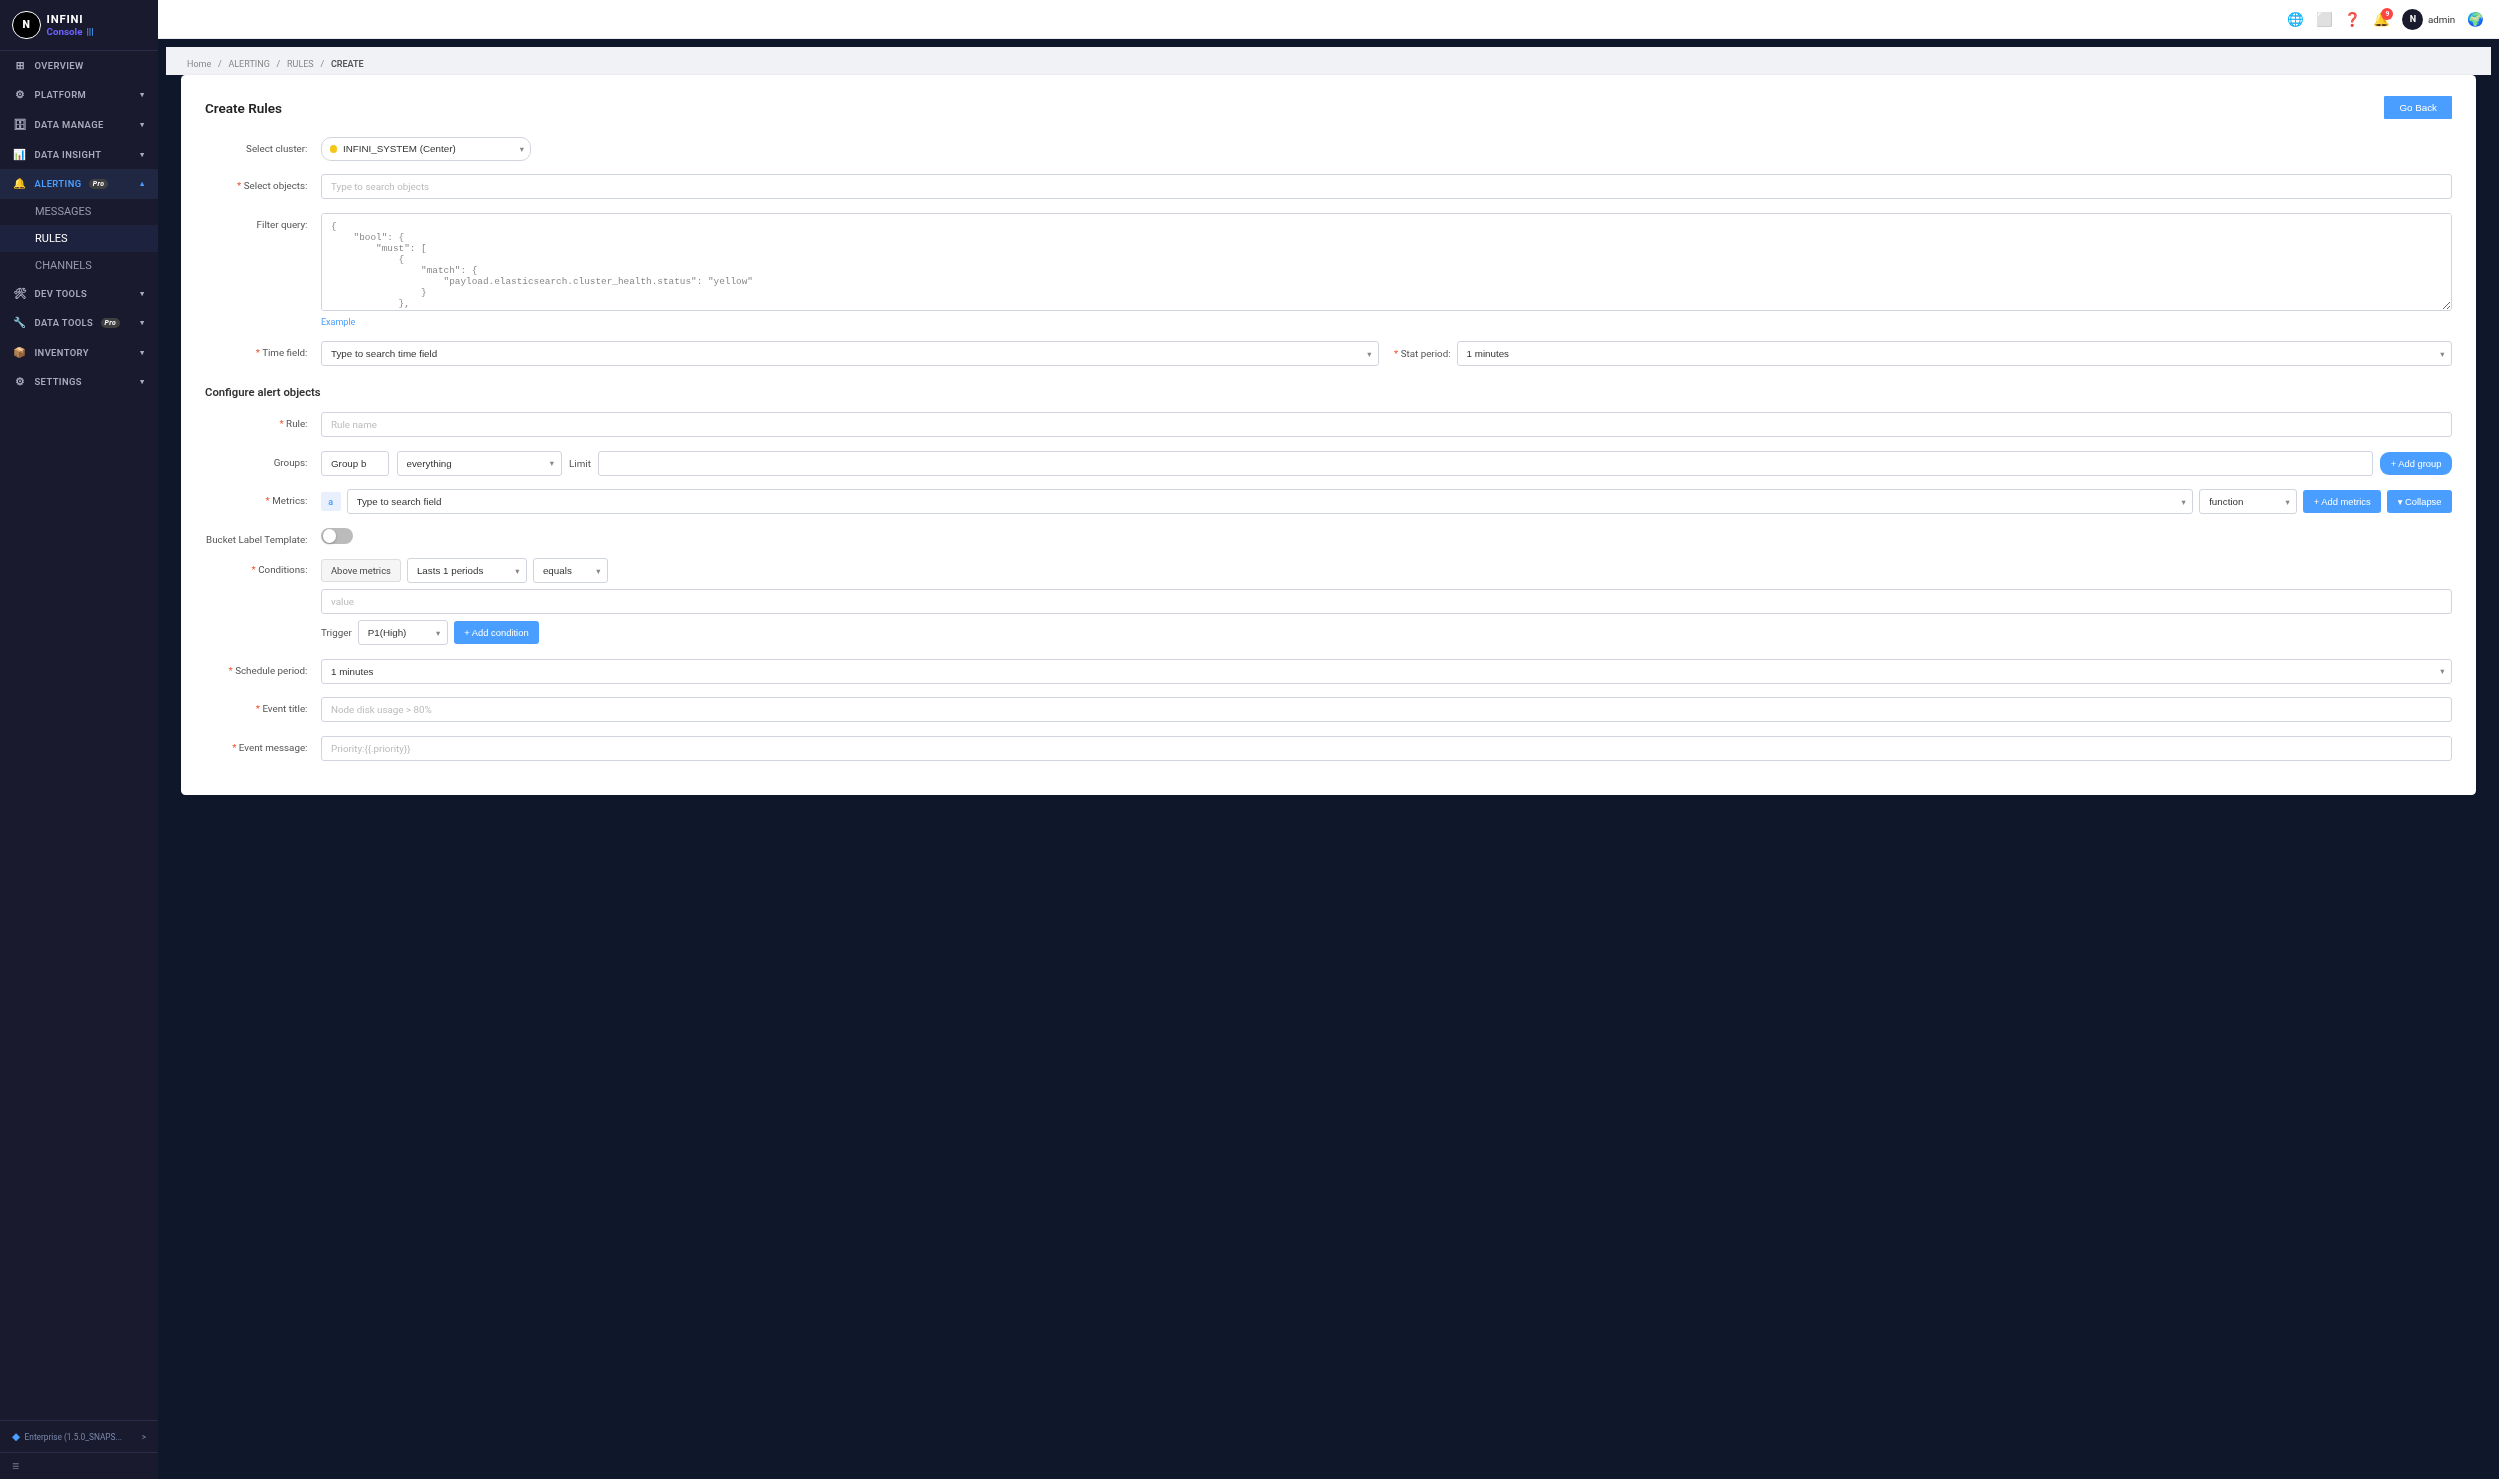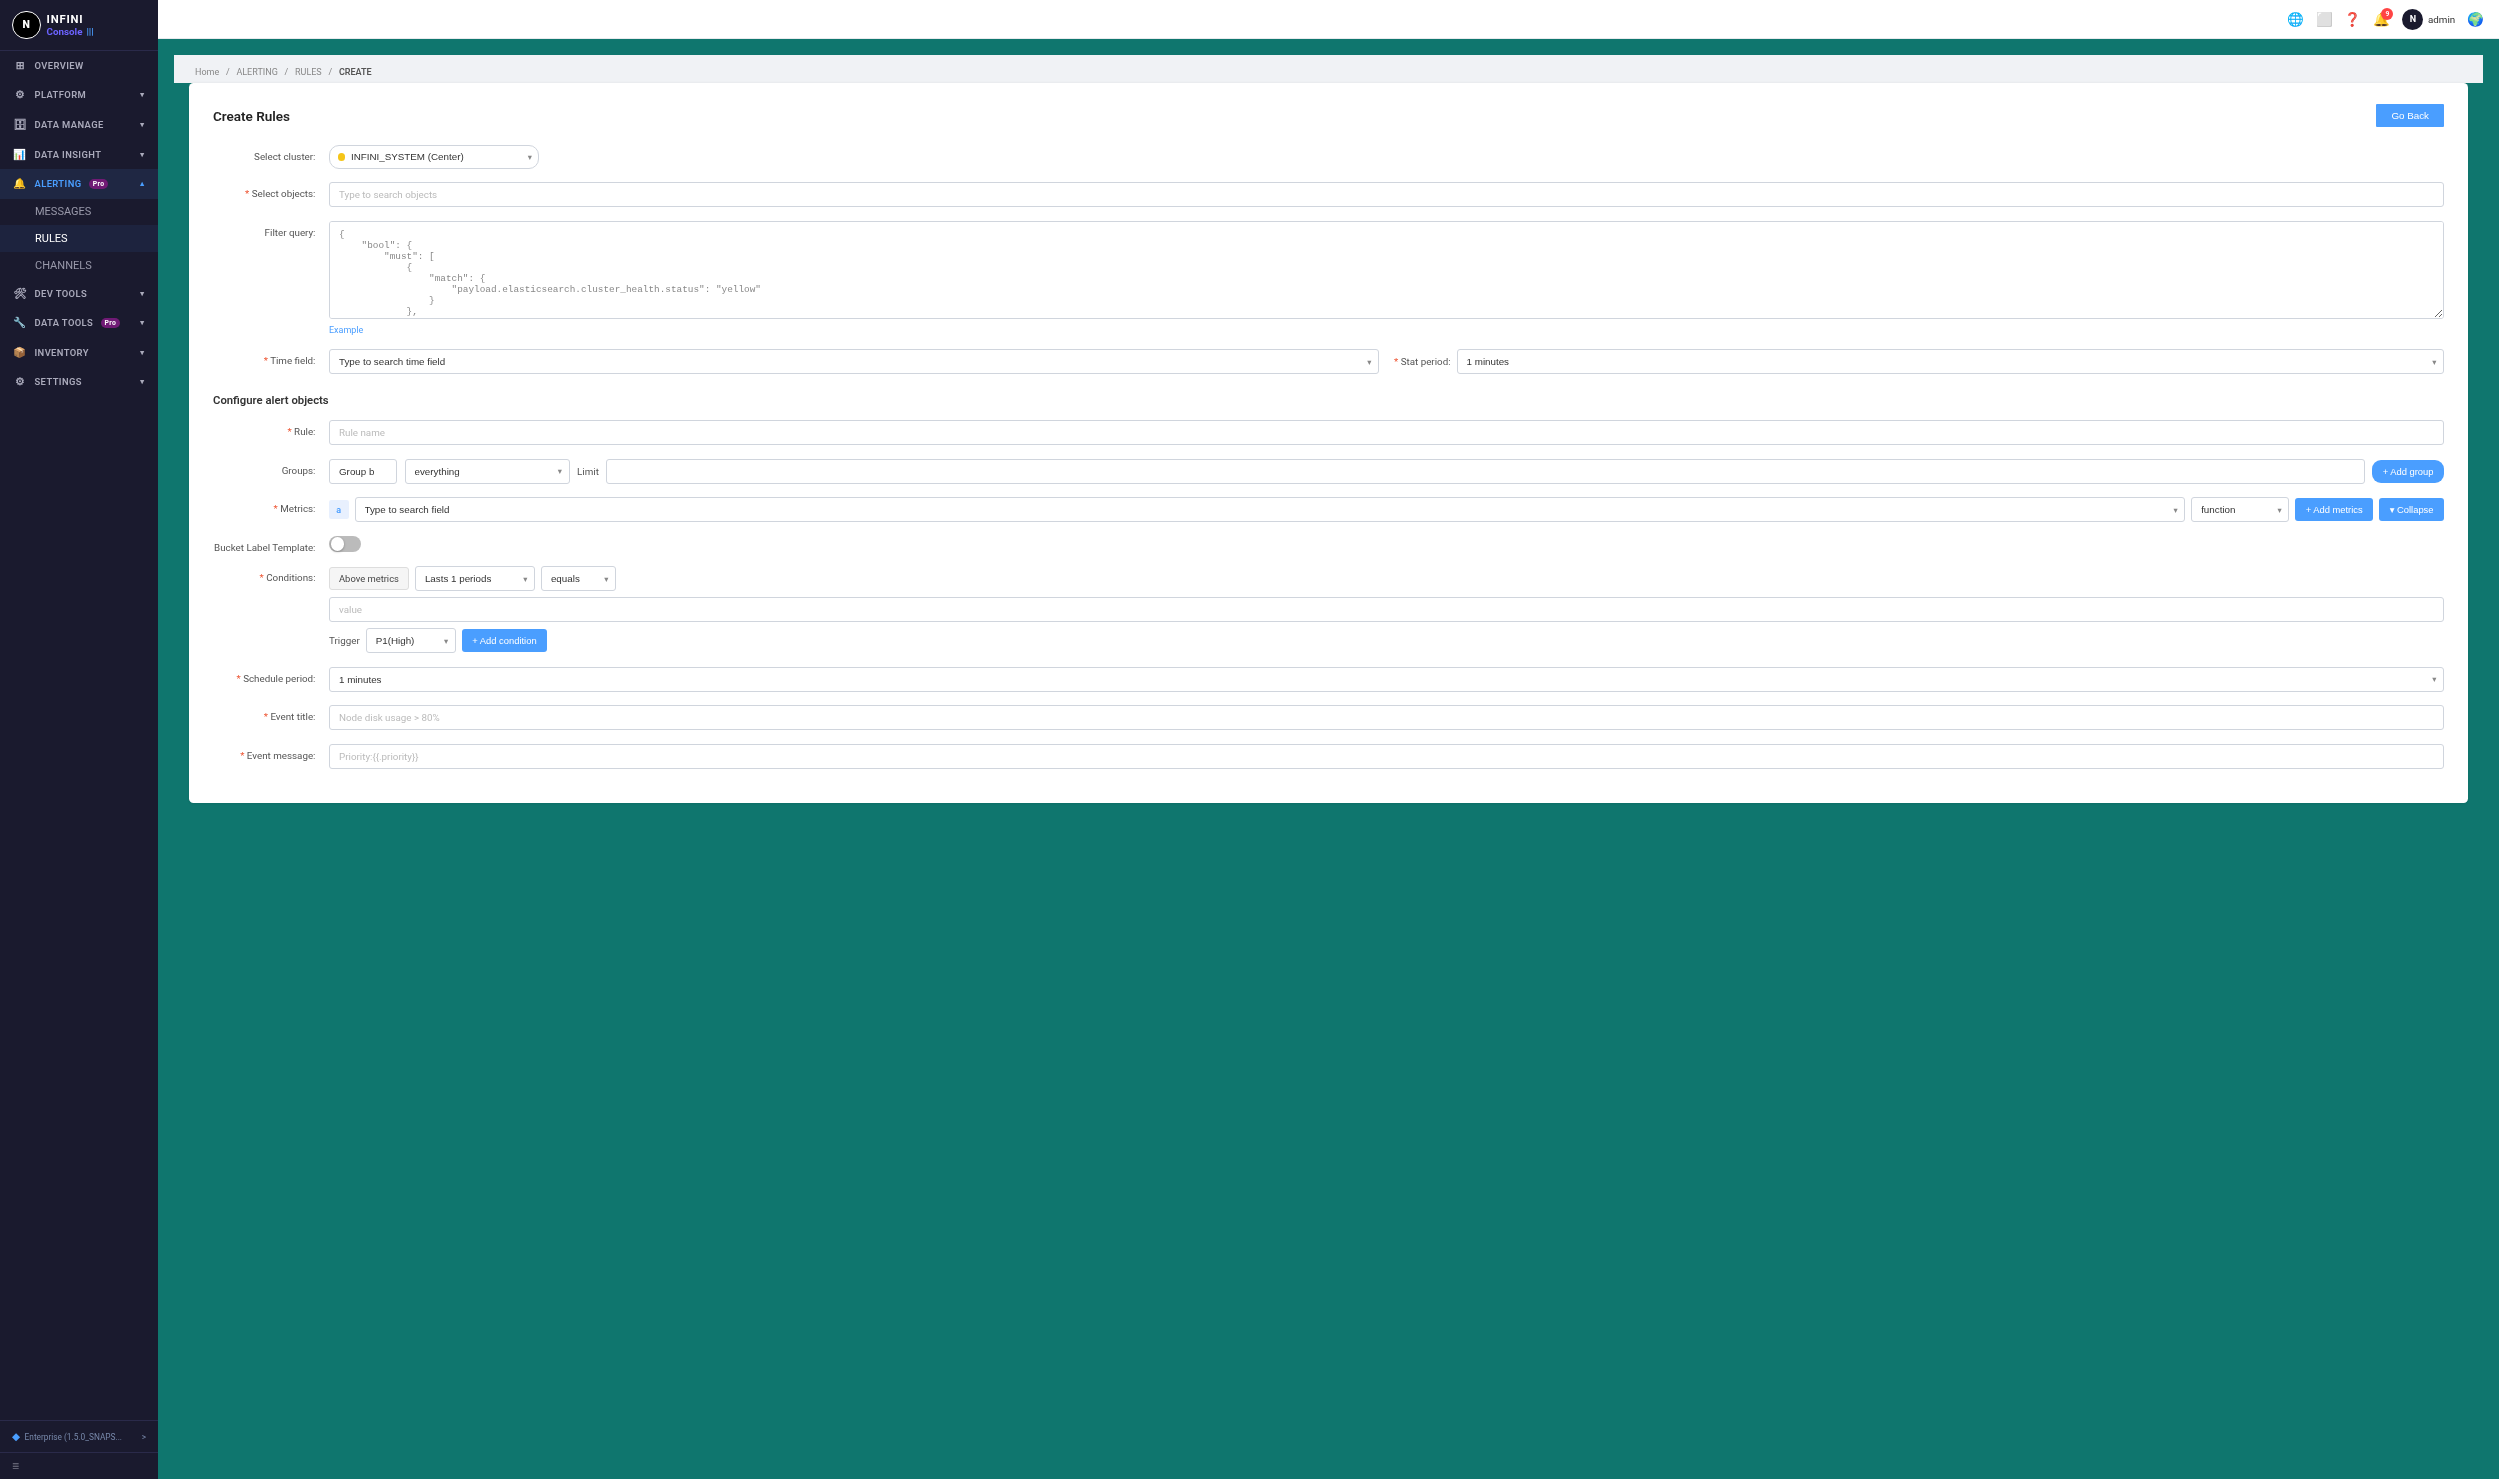--- a/index.html
+++ b/index.html
@@ -47,21 +47,21 @@
       font-size: 9.4px;
       font-weight: 600;
       letter-spacing: 0.4px;
       color: #aab;
       transition: background 0.15s;
     }
     .nav-item.active { background: rgba(74,158,255,0.1); color: #4a9eff; }
     .nav-item .nav-left { display: flex; align-items: center; gap: 7.5px; }
     .nav-item .nav-icon { font-size: 10.5px; width: 13.5px; text-align: center; }
     .nav-badge { background: #6c63ff; color: #fff; font-size: 6.8px; padding: 0.8px 3.8px; border-radius: 6px; font-weight: 700; }
-    .nav-badge.pro { background: #701a75; }
+    .nav-badge.pro { background: #404040; font-style: italic; }
     .chevron { font-size: 7.5px; }
 
     .nav-sub-item {
       padding: 6.8px 13.5px 6.8px 35px;
       font-size: 11px;
       color: #99a;
       cursor: pointer;
     }
     .nav-sub-item.active { color: #fff; background: rgba(74,158,255,0.08); }
 
@@ -104,22 +104,22 @@
       border-radius: 50%; display: flex; align-items: center; justify-content: center;
       font-weight: 700;
     }
     .admin-area { display: flex; align-items: center; gap: 4.5px; color: #333; font-size: 9.8px; cursor: pointer; }
     .admin-avatar { width: 21px; height: 21px; background: #1a1a2e; border-radius: 50%; display: flex; align-items: center; justify-content: center; color: #fff; font-size: 9px; font-weight: 700; }
 
     
     .content {
       flex: 1;
       overflow-y: auto;
-      padding: 16px;
-      background: #0f766e;
+      padding: 8px;
+      background: #0f172a;
     }
 
     
     .breadcrumb-bar {
       background: #f0f2f5;
       padding: 12px 21px 6px;
       font-size: 9px;
       color: #888;
     }
     .breadcrumb-bar a { color: #888; text-decoration: none; }

